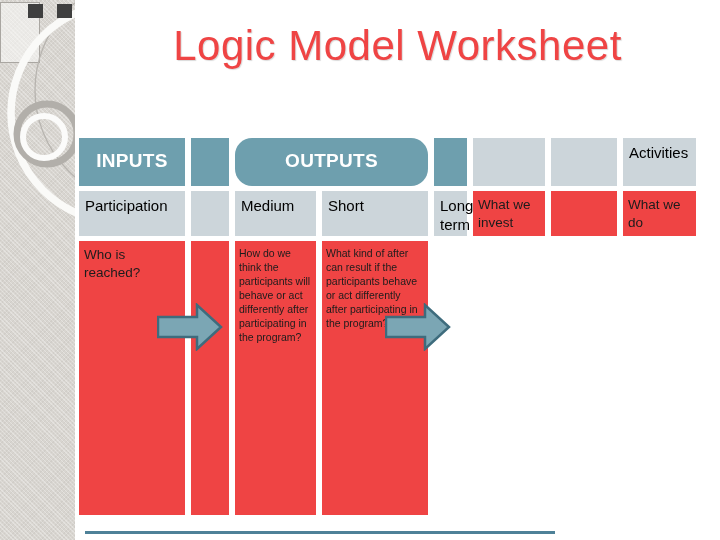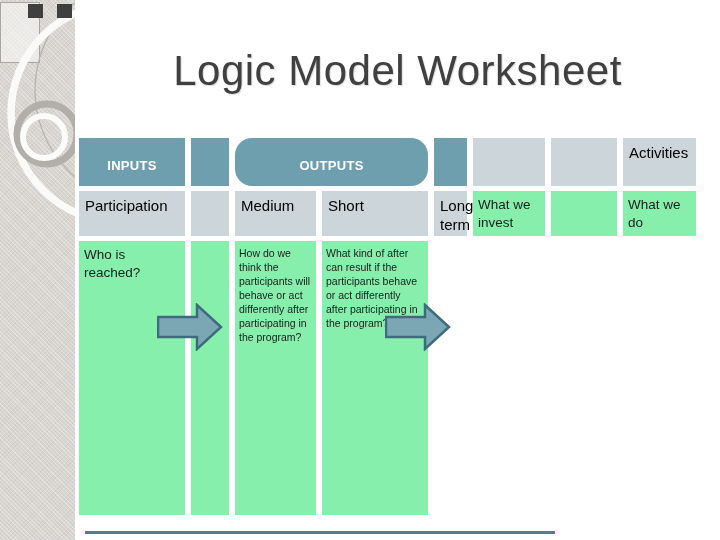--- a/index.html
+++ b/index.html
@@ -16,44 +16,44 @@
     content:"";position:absolute;inset:0;
     background-image:
       repeating-linear-gradient(45deg, rgba(255,255,255,.30) 0 1px, transparent 1px 3px),
       repeating-linear-gradient(-45deg, rgba(120,115,108,.08) 0 1px, transparent 1px 3px);
   }
   .band svg{position:absolute;left:0;top:0;}
   .dash{position:absolute;top:4px;width:15px;height:14px;background:#3f3f3f;}
   .dash1{left:28px;} .dash2{left:57px;}
   
   .title{
-    position:absolute;left:75px;right:0;top:47px;text-align:center;
-    font-size:42px;color:#404040;letter-spacing:.5px;
+    position:absolute;left:75px;right:0;top:22px;text-align:center;
+    font-size:42px;color:#ef4444;letter-spacing:.5px;
     text-shadow:1px 1px 1px rgba(0,0,0,.15);white-space:nowrap;
   }
   
   .lm-table{
     position:absolute;left:79px;top:138px;
     display:grid;
     grid-template-columns:106px 38px 81px 106px 33px 72px 66px 73px;
     grid-template-rows:48px 45px 274px;
     column-gap:6px;row-gap:5px;
   }
   .hcell{
-    background:#6e9fae;color:#ffffff;font-weight:bold;font-size:13px;
+    background:#6e9fae;color:#ffffff;font-weight:bold;font-size:19px;
     letter-spacing:.3px;display:flex;justify-content:center;align-items:flex-start;
-    padding-top:20px;box-sizing:border-box;
+    padding-top:12px;box-sizing:border-box;
   }
   .span2{grid-column:span 2;border-radius:17px;} .span3{grid-column:span 3;}
   .scell{
     background:#ccd5da;color:#000000;font-size:15px;
     padding:6px 6px;box-sizing:border-box;line-height:1.25;
   }
   .bcell{
-    background:#86efac;color:#1c1c1c;
+    background:#ef4444;color:#1c1c1c;
     padding:5px 5px;box-sizing:border-box;
     overflow-wrap:break-word;word-wrap:break-word;
   }
   .body-lg{font-size:13.5px;line-height:1.3;}
   .body-sm{font-size:10.5px;line-height:1.34;padding:5px 4px;}
   .pad-act{padding-right:8px;}
   
   .arrow{position:absolute;width:66px;height:48px;z-index:5;}
   .arrow1{left:157px;top:303px;} .arrow2{left:385px;top:303px;}
   .arrow polygon{stroke:#3e6c7d;stroke-width:2.5;stroke-linejoin:miter;}

